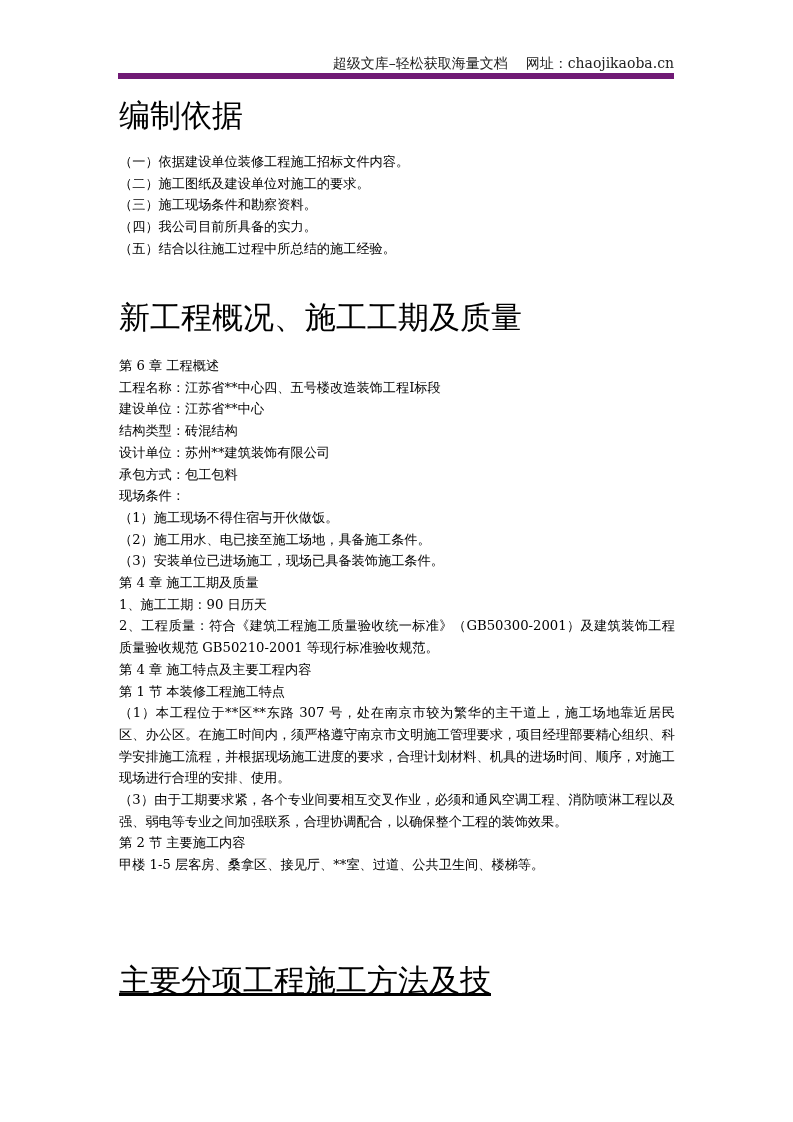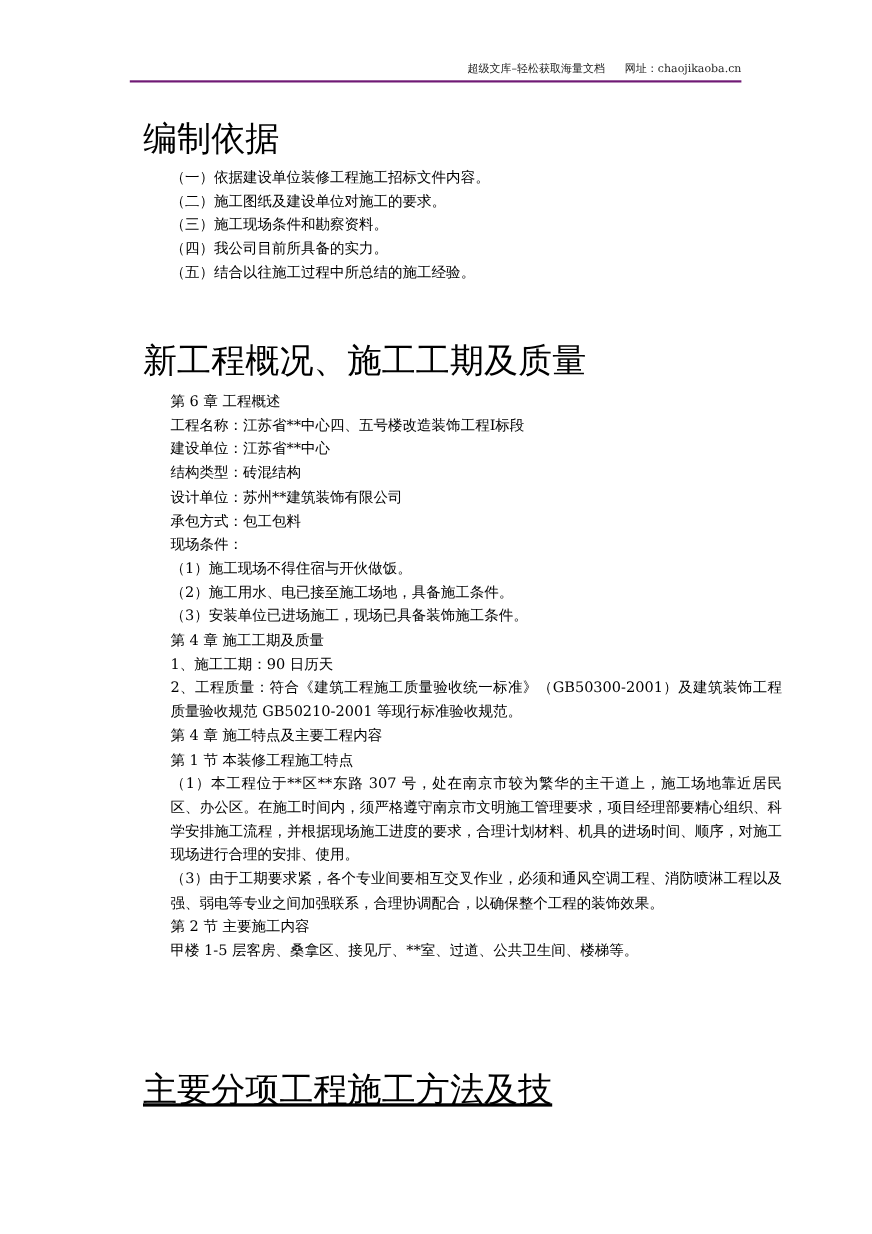--- a/index.html
+++ b/index.html
@@ -14,47 +14,46 @@
     overflow: hidden;
     font-family: "DejaVu Serif", "Liberation Serif", serif;
     color: #000;
   }
   .page-header {
     position: absolute;
     left: 118px;
     top: 56px;
     width: 556px;
     height: 17px;
-    border-bottom: 2px solid #701a75;
+    border-bottom: 6px solid #701a75;
     text-align: right;
-    font-size: 10px;
+    font-size: 14px;
     line-height: 14px;
     color: #222;
     font-family: "DejaVu Serif", "Liberation Serif", serif;
   }
   .page-header .sep { display: inline-block; width: 18px; }
   .h1 {
     position: absolute;
     left: 119px;
     font-family: "DejaVu Sans", "Liberation Sans", sans-serif;
     font-size: 31px;
     line-height: 36px;
     font-weight: normal;
     letter-spacing: 0px;
-    margin: 11px;
+    margin: 0;
     white-space: nowrap;
   }
   .block {
     position: absolute;
     left: 119px;
     width: 556px;
     font-size: 13.2px;
     line-height: 21.7px;
     text-align: justify;
-    margin-left: 36px;
   }
   .block p {
     margin: 0;
   }
 </style>
 </head>
 <body>
 
 <div class="page-header">
   <span>超级文库–轻松获取海量文档</span><span class="sep"></span><span>网址：</span><span>chaojikaoba.cn</span>

